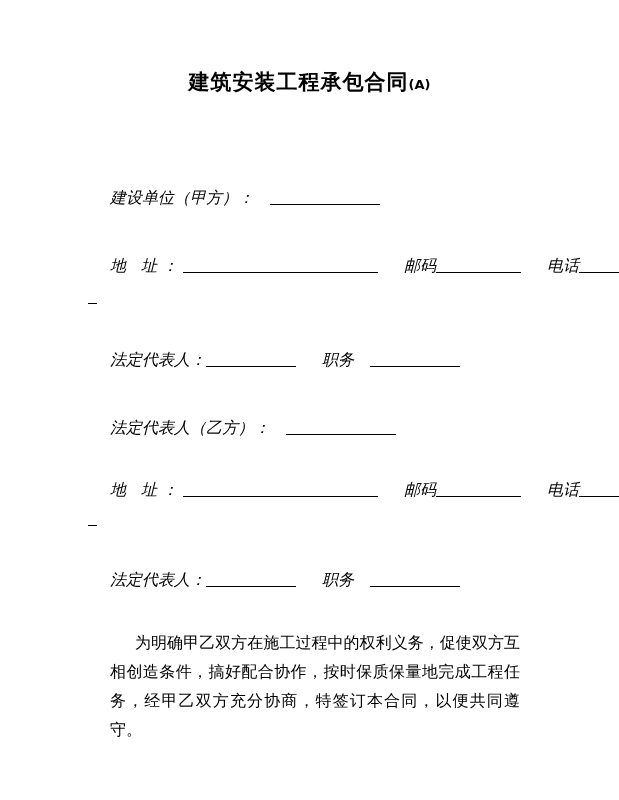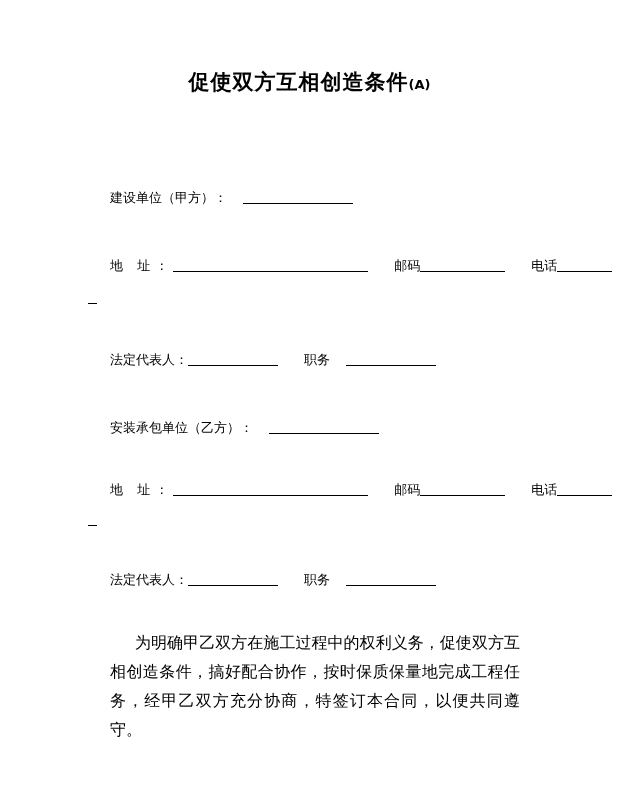--- a/index.html
+++ b/index.html
@@ -32,23 +32,24 @@
     letter-spacing: 1px;
     white-space: nowrap;
   }
   .doc-title .suffix {
     font-size: 13px;
     font-weight: bold;
     letter-spacing: 0;
   }
   .field-row {
     position: absolute;
-    font-size: 13px;
+    font-size: 16px;
     line-height: 16px;
     white-space: nowrap;
+    font-style: italic;
   }
   .label {
     display: inline-block;
   }
   .label.spaced {
     letter-spacing: 5px;
   }
   .blank {
     display: inline-block;
     border-bottom: 1px solid #000000;
@@ -83,39 +84,39 @@
     display: inline-block;
     width: 25px;
   }
 </style>
 </head>
 <body>
 
 <div class="page">
 
   <div class="doc-title">
-    <span>促使双方互相创造条件</span><span class="suffix">(A)</span>
+    <span>建筑安装工程承包合同</span><span class="suffix">(A)</span>
   </div>
 
   <div class="field-row" style="top: 190px; left: 110px;">
     <span class="label">建设单位（甲方）：</span><span class="gap-sm"></span><span class="blank b-110"></span>
   </div>
 
   <div class="field-row" style="top: 258px; left: 110px;">
     <span class="label spaced">地  址：</span><span class="blank b-195"></span><span class="gap-md"></span><span class="label">邮码</span><span class="blank b-85"></span><span class="gap-md"></span><span class="label">电话</span><span class="blank b-55"></span>
   </div>
 
   <div class="side-dash" style="top: 303px;"></div>
 
   <div class="field-row" style="top: 352px; left: 110px;">
     <span class="label">法定代表人：</span><span class="blank b-90"></span><span class="gap-md"></span><span class="label">职务</span><span class="gap-sm"></span><span class="blank b-90"></span>
   </div>
 
   <div class="field-row" style="top: 420px; left: 110px;">
-    <span class="label">安装承包单位（乙方）：</span><span class="gap-sm"></span><span class="blank b-110"></span>
+    <span class="label">法定代表人（乙方）：</span><span class="gap-sm"></span><span class="blank b-110"></span>
   </div>
 
   <div class="field-row" style="top: 482px; left: 110px;">
     <span class="label spaced">地  址：</span><span class="blank b-195"></span><span class="gap-md"></span><span class="label">邮码</span><span class="blank b-85"></span><span class="gap-md"></span><span class="label">电话</span><span class="blank b-55"></span>
   </div>
 
   <div class="side-dash" style="top: 525px;"></div>
 
   <div class="field-row" style="top: 572px; left: 110px;">
     <span class="label">法定代表人：</span><span class="blank b-90"></span><span class="gap-md"></span><span class="label">职务</span><span class="gap-sm"></span><span class="blank b-90"></span>

